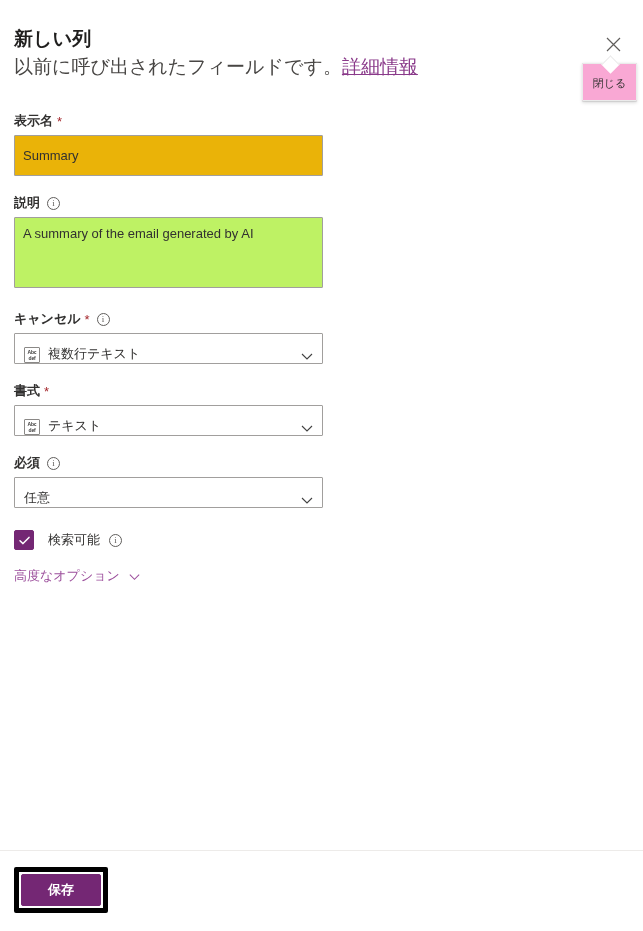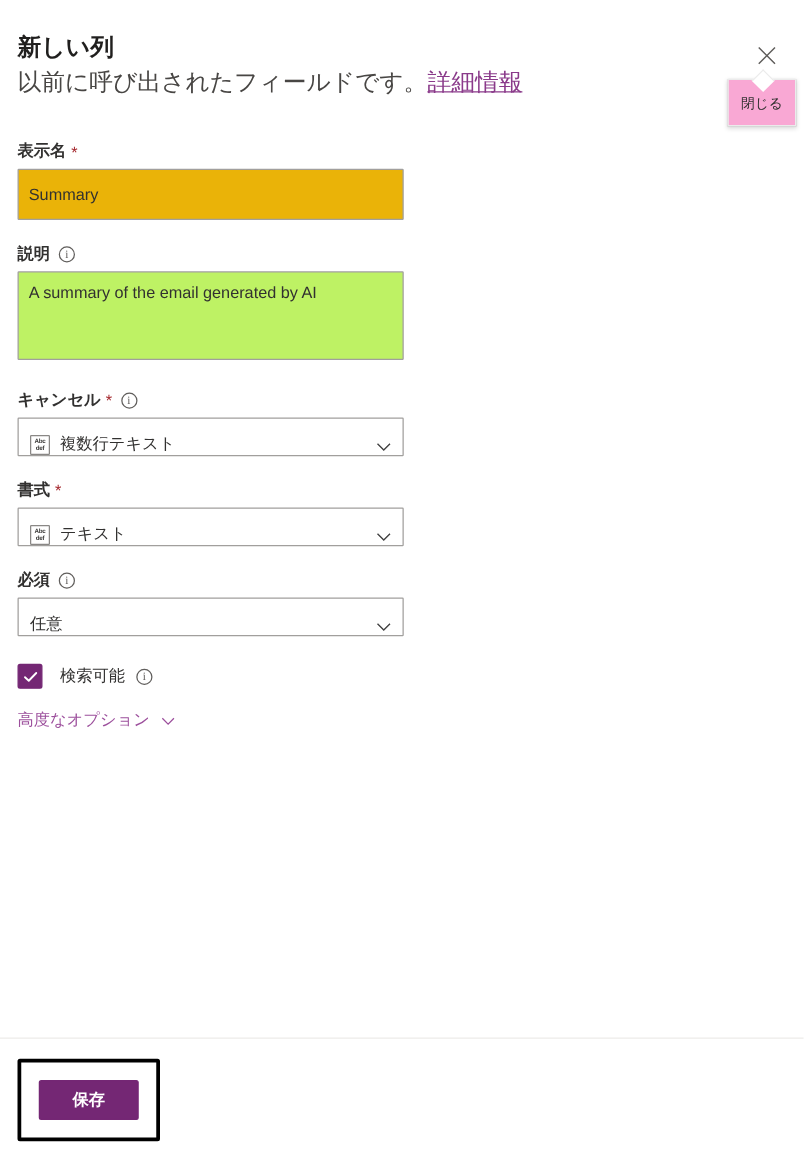--- a/index.html
+++ b/index.html
@@ -280,22 +280,22 @@
     color: #ffffff;
     border: 1px solid #742774;
   }
   .btn-secondary {
     background: #ffffff;
     color: #323130;
     border: 1px solid #8a8886;
   }
   .highlight-wrap {
     display: inline-block;
-    border: 3px solid #000000;
-    padding: 14px;
+    border: 5px solid #000000;
+    padding: 2px;
     border-radius: 2px;
     line-height: 0;
   }
 </style>
 </head>
 <body>
 
 <div class="panel">
 
   <div class="panel-header">

